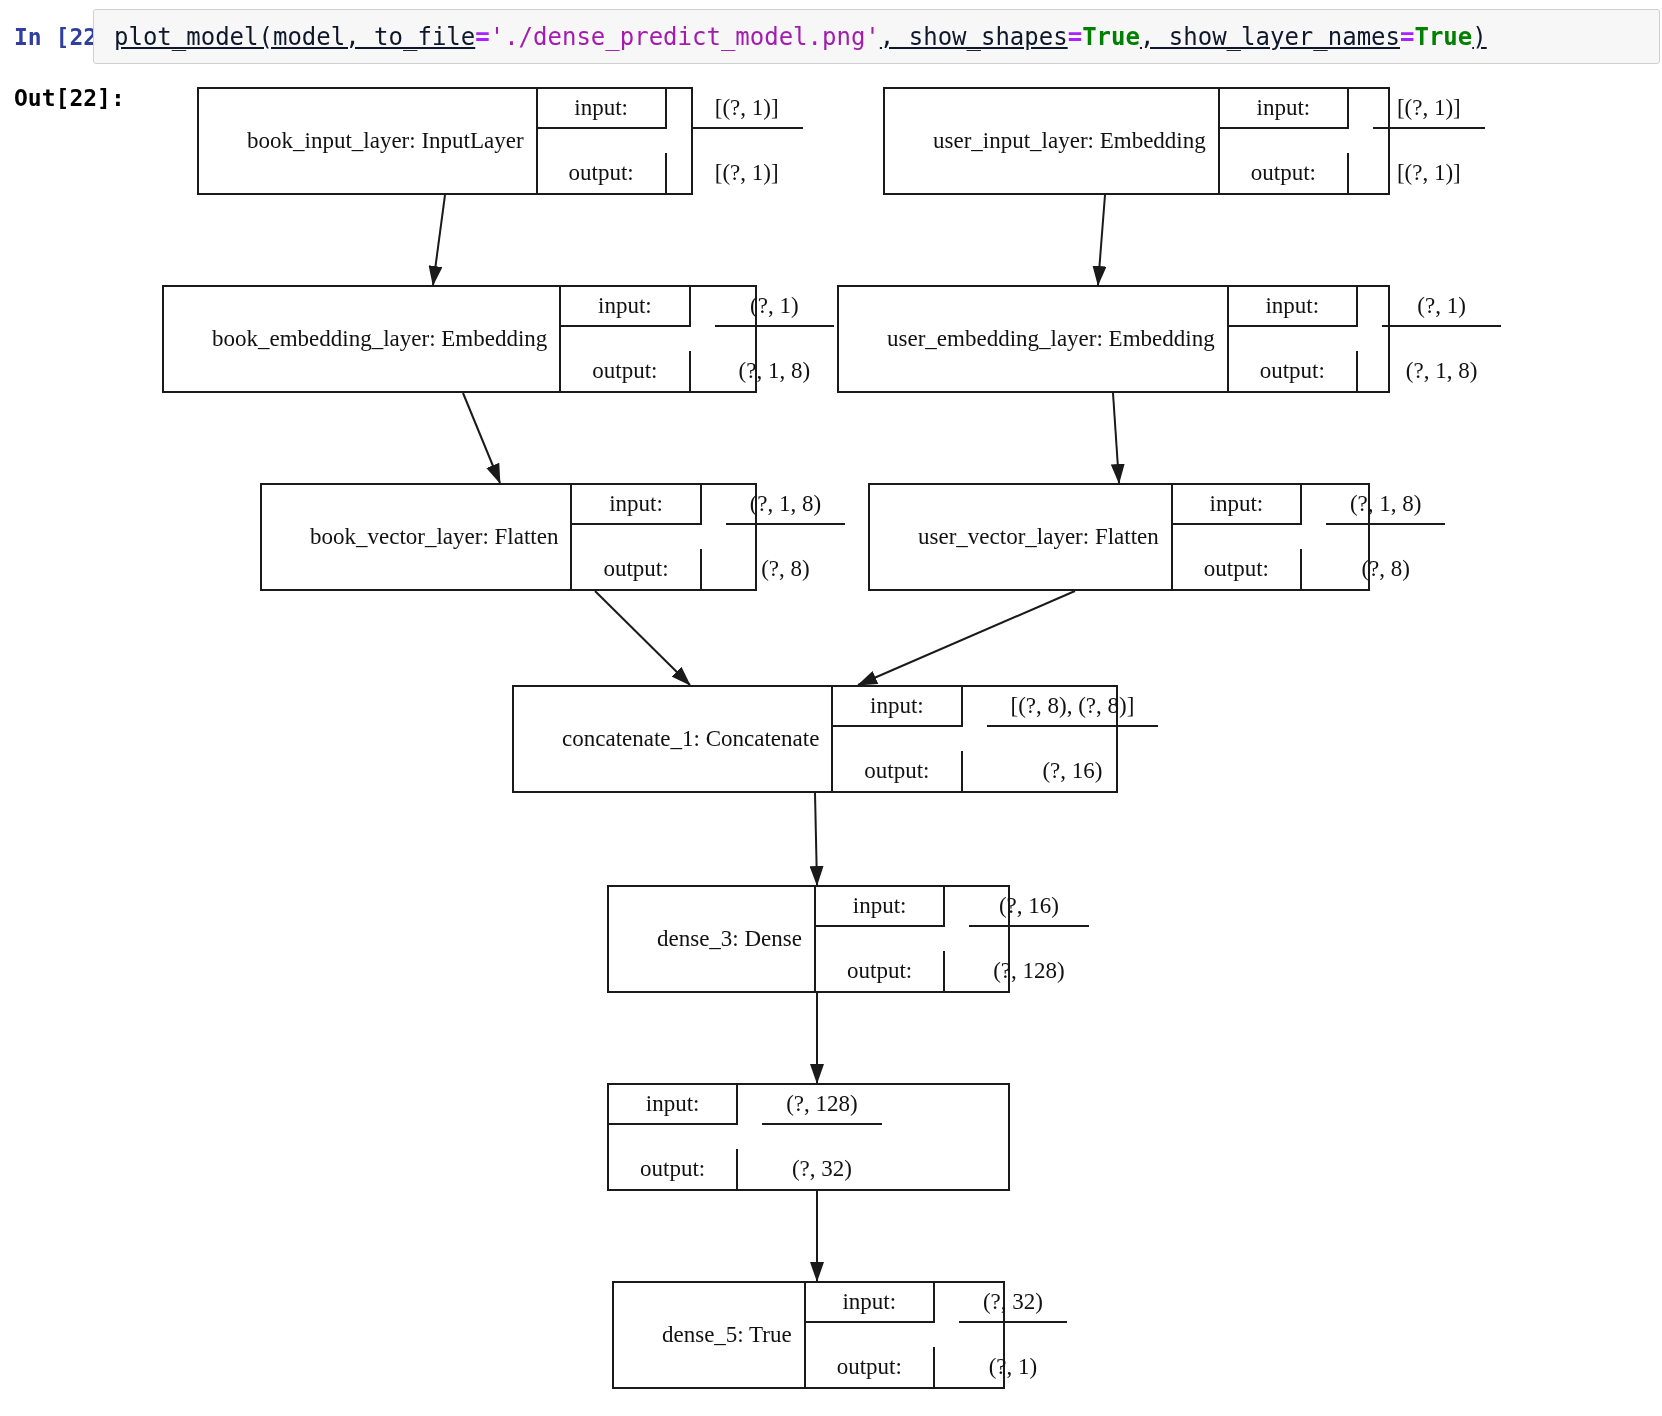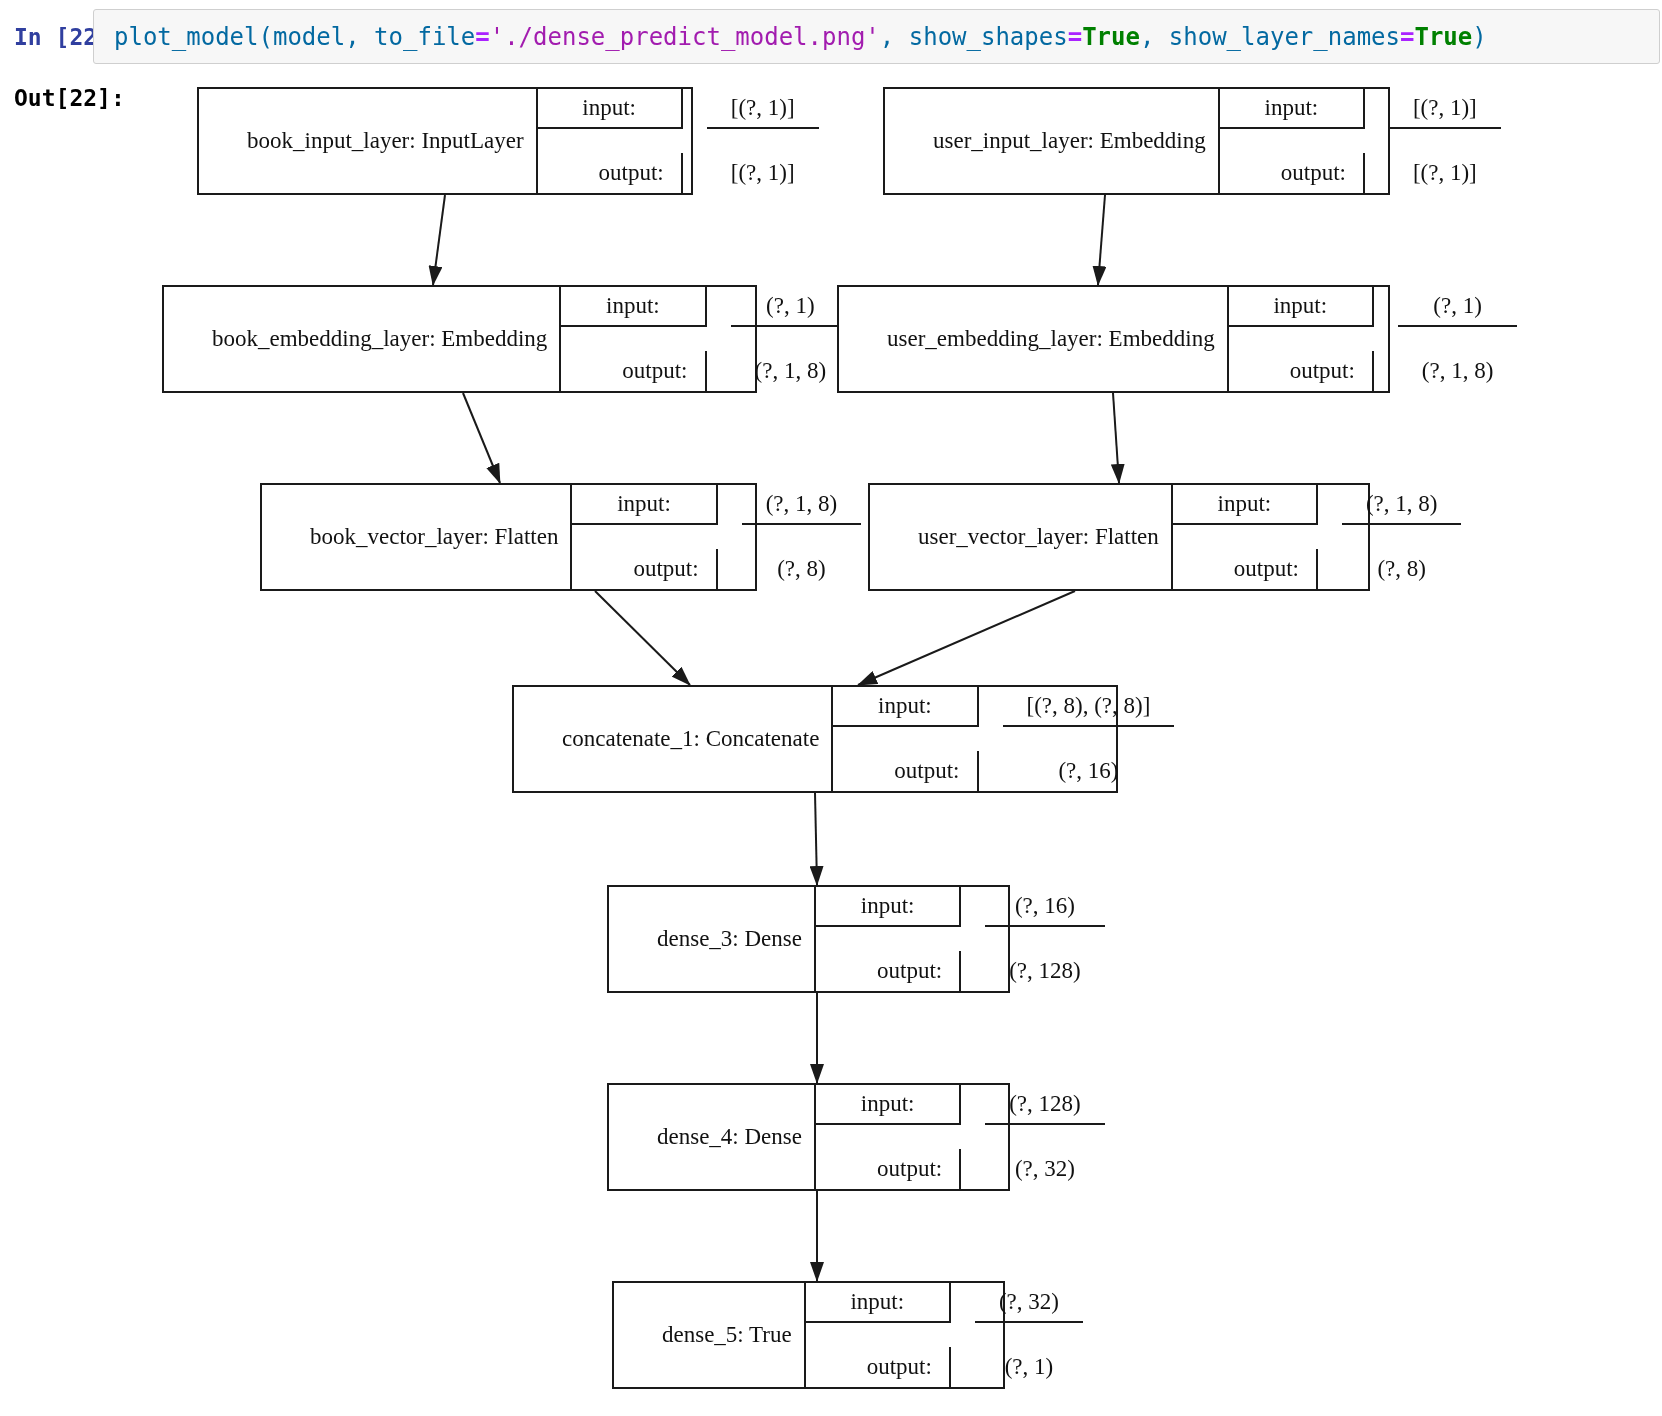--- a/index.html
+++ b/index.html
@@ -27,21 +27,21 @@
     border-radius:3px;
     display:flex; align-items:center;
     padding-left:20px;
   }
   .code-line {
     font-family:"DejaVu Sans Mono", monospace;
     font-size:24px;
     white-space:pre;
     color:#000;
   }
-  .tok-plain { color:#0369a1; }
+  .tok-plain { color:#0f172a;text-decoration:underline; }
   .tok-op    { color:#AA22FF; font-weight:bold; }
   .tok-str   { color:#a21caf; }
   .tok-kw    { color:#008000; font-weight:bold; }
 
   .diagram-layer { position:absolute; left:0; top:0; width:1662px; height:1416px; }
   svg.edges { position:absolute; left:0; top:0; pointer-events:none; }
 
   .node {
     position:absolute;
     display:flex;
@@ -63,21 +63,21 @@
     grid-template-columns:auto auto;
     grid-template-rows:1fr 1fr;
     gap:24px;
   }
   .io-cell {
     display:flex; align-items:center; justify-content:center;
     white-space:nowrap;
   }
   .io-label-in  { border-right:2px solid #1a1a1a; border-bottom:2px solid #1a1a1a; padding:0 17px; }
   .io-val-in    { border-bottom:2px solid #1a1a1a; padding:0 24px; }
-  .io-label-out { border-right:2px solid #1a1a1a; padding:0 17px;margin-left:44px; }
+  .io-label-out { border-right:2px solid #1a1a1a; padding:0 31px; }
   .io-val-out   { padding:0 24px; }
 </style>
 </head>
 <body>
 
 <div class="prompt in-prompt">In [22]:</div>
 
 <div class="code-cell">
   <div class="code-line"><span class="tok-plain">plot_model(model, to_file</span><span class="tok-op">=</span><span class="tok-str">'./dense_predict_model.png'</span><span class="tok-plain">, show_shapes</span><span class="tok-op">=</span><span class="tok-kw">True</span><span class="tok-plain">, show_layer_names</span><span class="tok-op">=</span><span class="tok-kw">True</span><span class="tok-plain">)</span></div>
 </div>
@@ -168,21 +168,20 @@
       <div class="node" style="left: 607px; top: 885px; width: 403px; height: 108px;">
         <div class="name-cell">dense_3: Dense</div>
         <div class="io-grid">
           <div class="io-cell io-label-in">input:</div>
           <div class="io-cell io-val-in">(?, 16)</div>
           <div class="io-cell io-label-out">output:</div>
           <div class="io-cell io-val-out">(?, 128)</div>
         </div>
       </div>
       <div class="node" style="left: 607px; top: 1083px; width: 403px; height: 108px;">
-        <div class="name-cell">dense_4: Dense</div>
         <div class="io-grid">
           <div class="io-cell io-label-in">input:</div>
           <div class="io-cell io-val-in">(?, 128)</div>
           <div class="io-cell io-label-out">output:</div>
           <div class="io-cell io-val-out">(?, 32)</div>
         </div>
       </div>
       <div class="node" style="left: 612px; top: 1281px; width: 393px; height: 108px;">
         <div class="name-cell">dense_5: True</div>
         <div class="io-grid">

